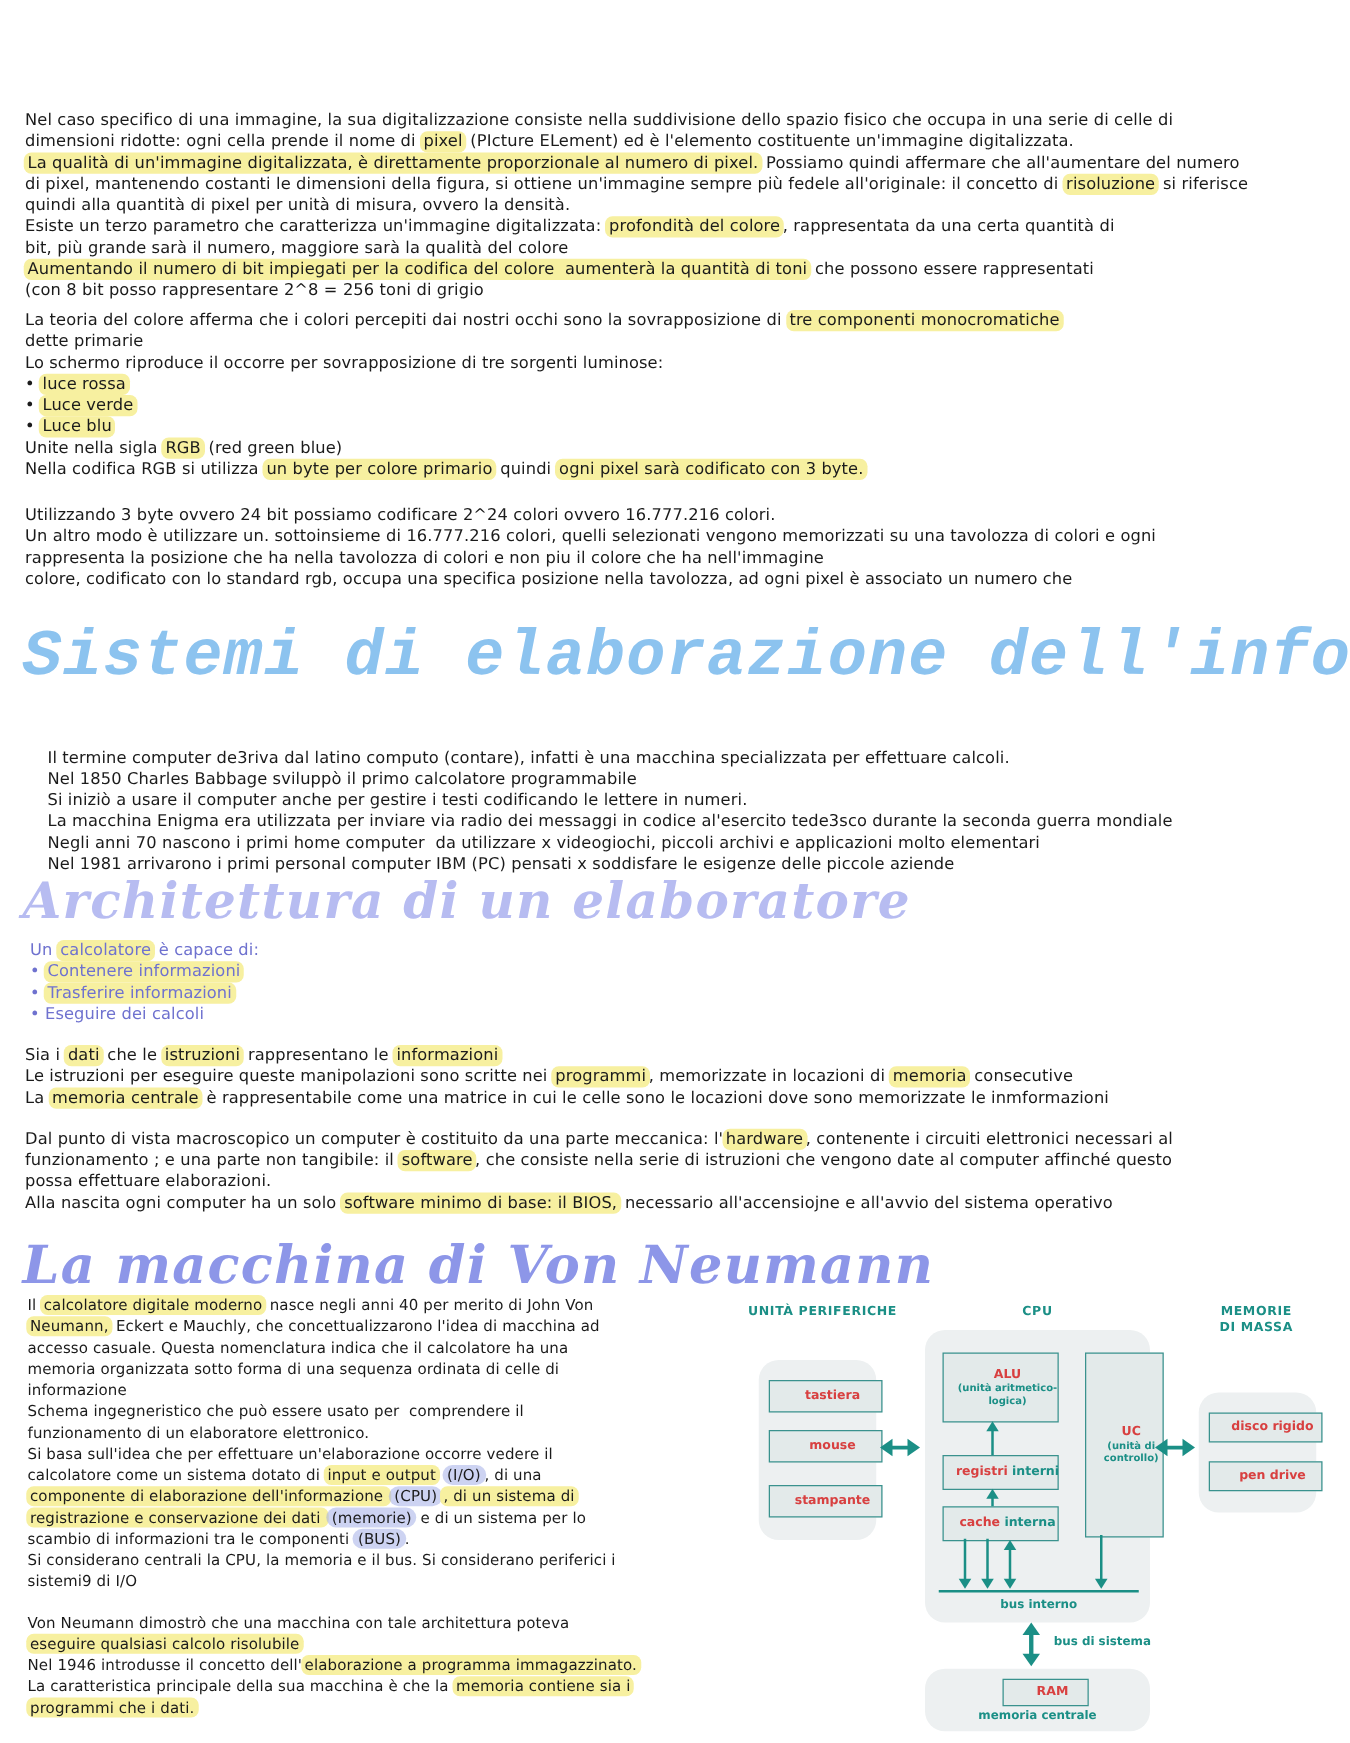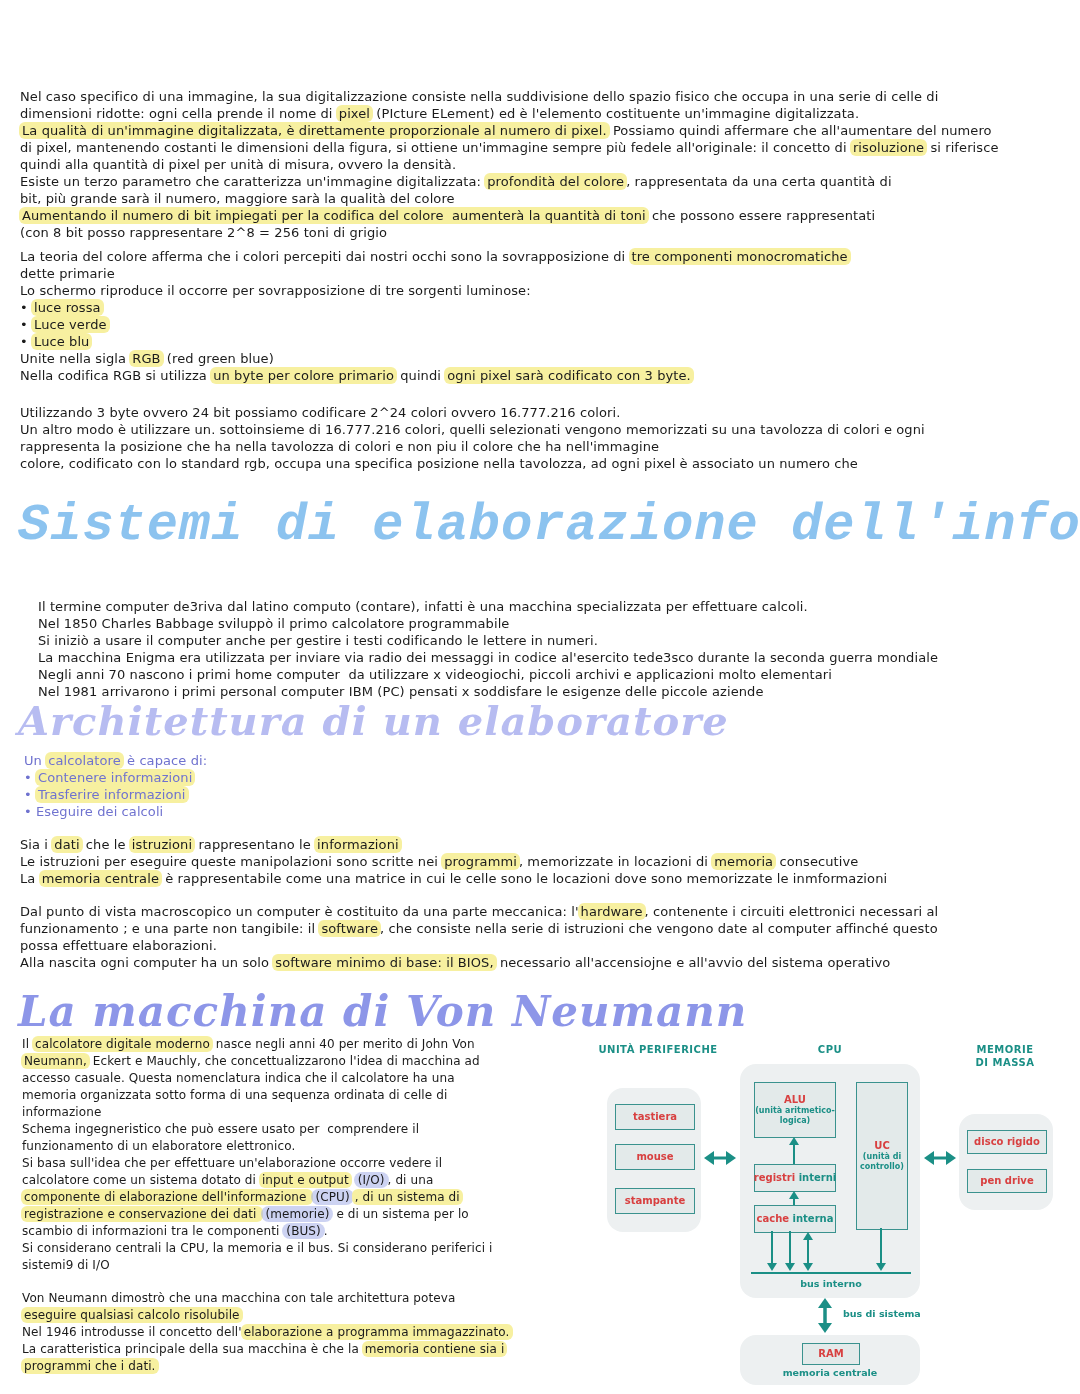--- a/index.html
+++ b/index.html
@@ -16,21 +16,21 @@
   .h1{color:var(--h1);font-size:52px;font-family:Liberation Mono, monospace;}
   .h2{color:var(--h2);font-size:40px;}
   .h3{color:var(--h3);font-size:42px;}
   
   .diagram{position:absolute;left:575px;top:1036px;width:500px;height:358px;font-family:"DejaVu Sans",sans-serif;}
   .dg-h{position:absolute;color:var(--teal);font-weight:700;font-size:10px;letter-spacing:.5px;
         text-align:center;line-height:1.25;}
   .dg-cont{position:absolute;background:var(--contfill);border-radius:16px;}
   .dg-box{position:absolute;background:var(--boxfill);border:1.4px solid var(--tealborder);
           display:flex;flex-direction:column;align-items:center;justify-content:center;
-          text-align:center;font-size:10px;font-weight:700;line-height:1.2;}
+          text-align:center;font-size:10px;font-weight:700;line-height:1.2;padding-left:11px;}
   .red{color:var(--red);}
   .tealtxt{color:var(--teal);font-weight:700;}
   .dg-sub{font-size:8px;font-weight:700;color:var(--teal);line-height:1.25;}
   .dg-lbl{position:absolute;color:var(--teal);font-weight:700;font-size:9.5px;text-align:center;}
   .busline{position:absolute;background:var(--teal);height:2px;}
   .arrows{position:absolute;left:0;top:0;}
 </style>
 </head>
 <body>
 
@@ -143,21 +143,21 @@
 
     <div class="dg-box red" style="left:40px;top:68px;width:78px;height:24px;">tastiera</div>
     <div class="dg-box red" style="left:40px;top:108px;width:78px;height:24px;">mouse</div>
     <div class="dg-box red" style="left:40px;top:152px;width:78px;height:24px;">stampante</div>
 
     <div class="dg-box" style="left:179px;top:46px;width:80px;height:54px;">
       <span class="red">ALU</span>
       <span class="dg-sub">(unità aritmetico-logica)</span>
     </div>
 
-    <div class="dg-box" style="left:281px;top:46px;width:50px;height:146px;">
+    <div class="dg-box" style="left:293px;top:46px;width:50px;height:146px;">
       <span class="red">UC</span>
       <span class="dg-sub">(unità di controllo)</span>
     </div>
 
     <div class="dg-box" style="left:179px;top:128px;width:80px;height:26px;flex-direction:row;">
       <span class="red">registri</span>
       <span class="tealtxt" style="white-space:pre;"> interni</span>
     </div>
 
     <div class="dg-box" style="left:179px;top:169px;width:80px;height:26px;flex-direction:row;">

